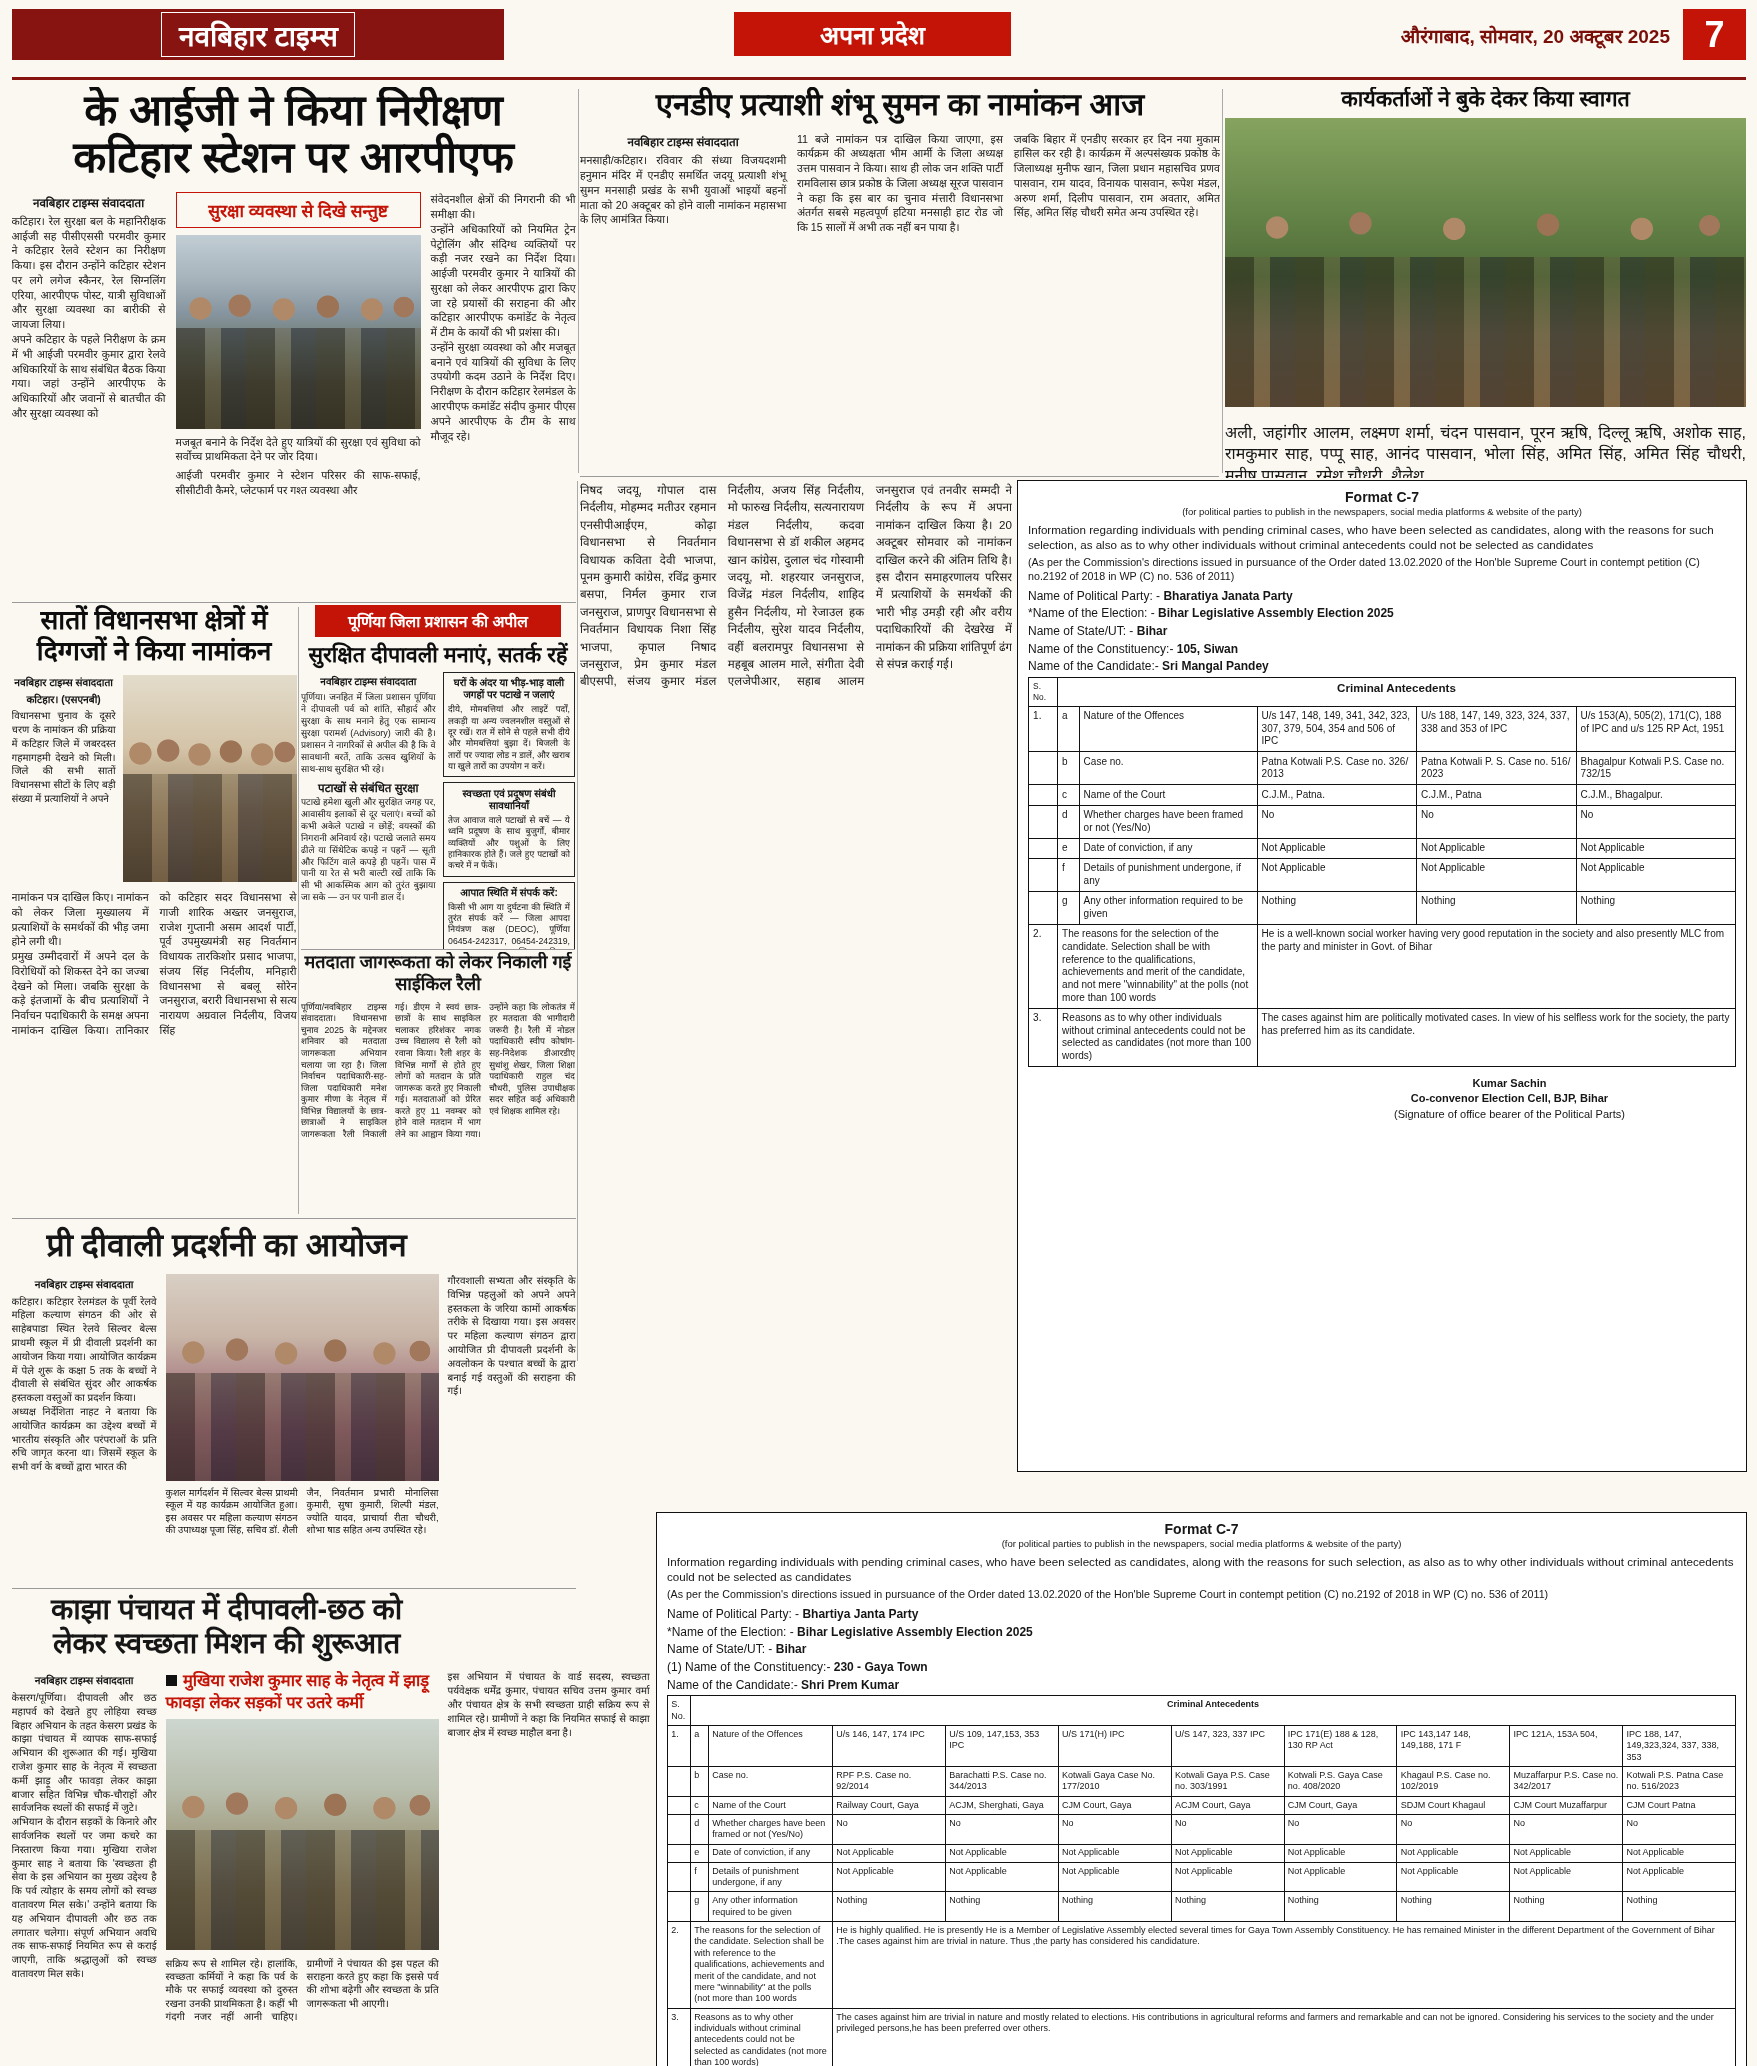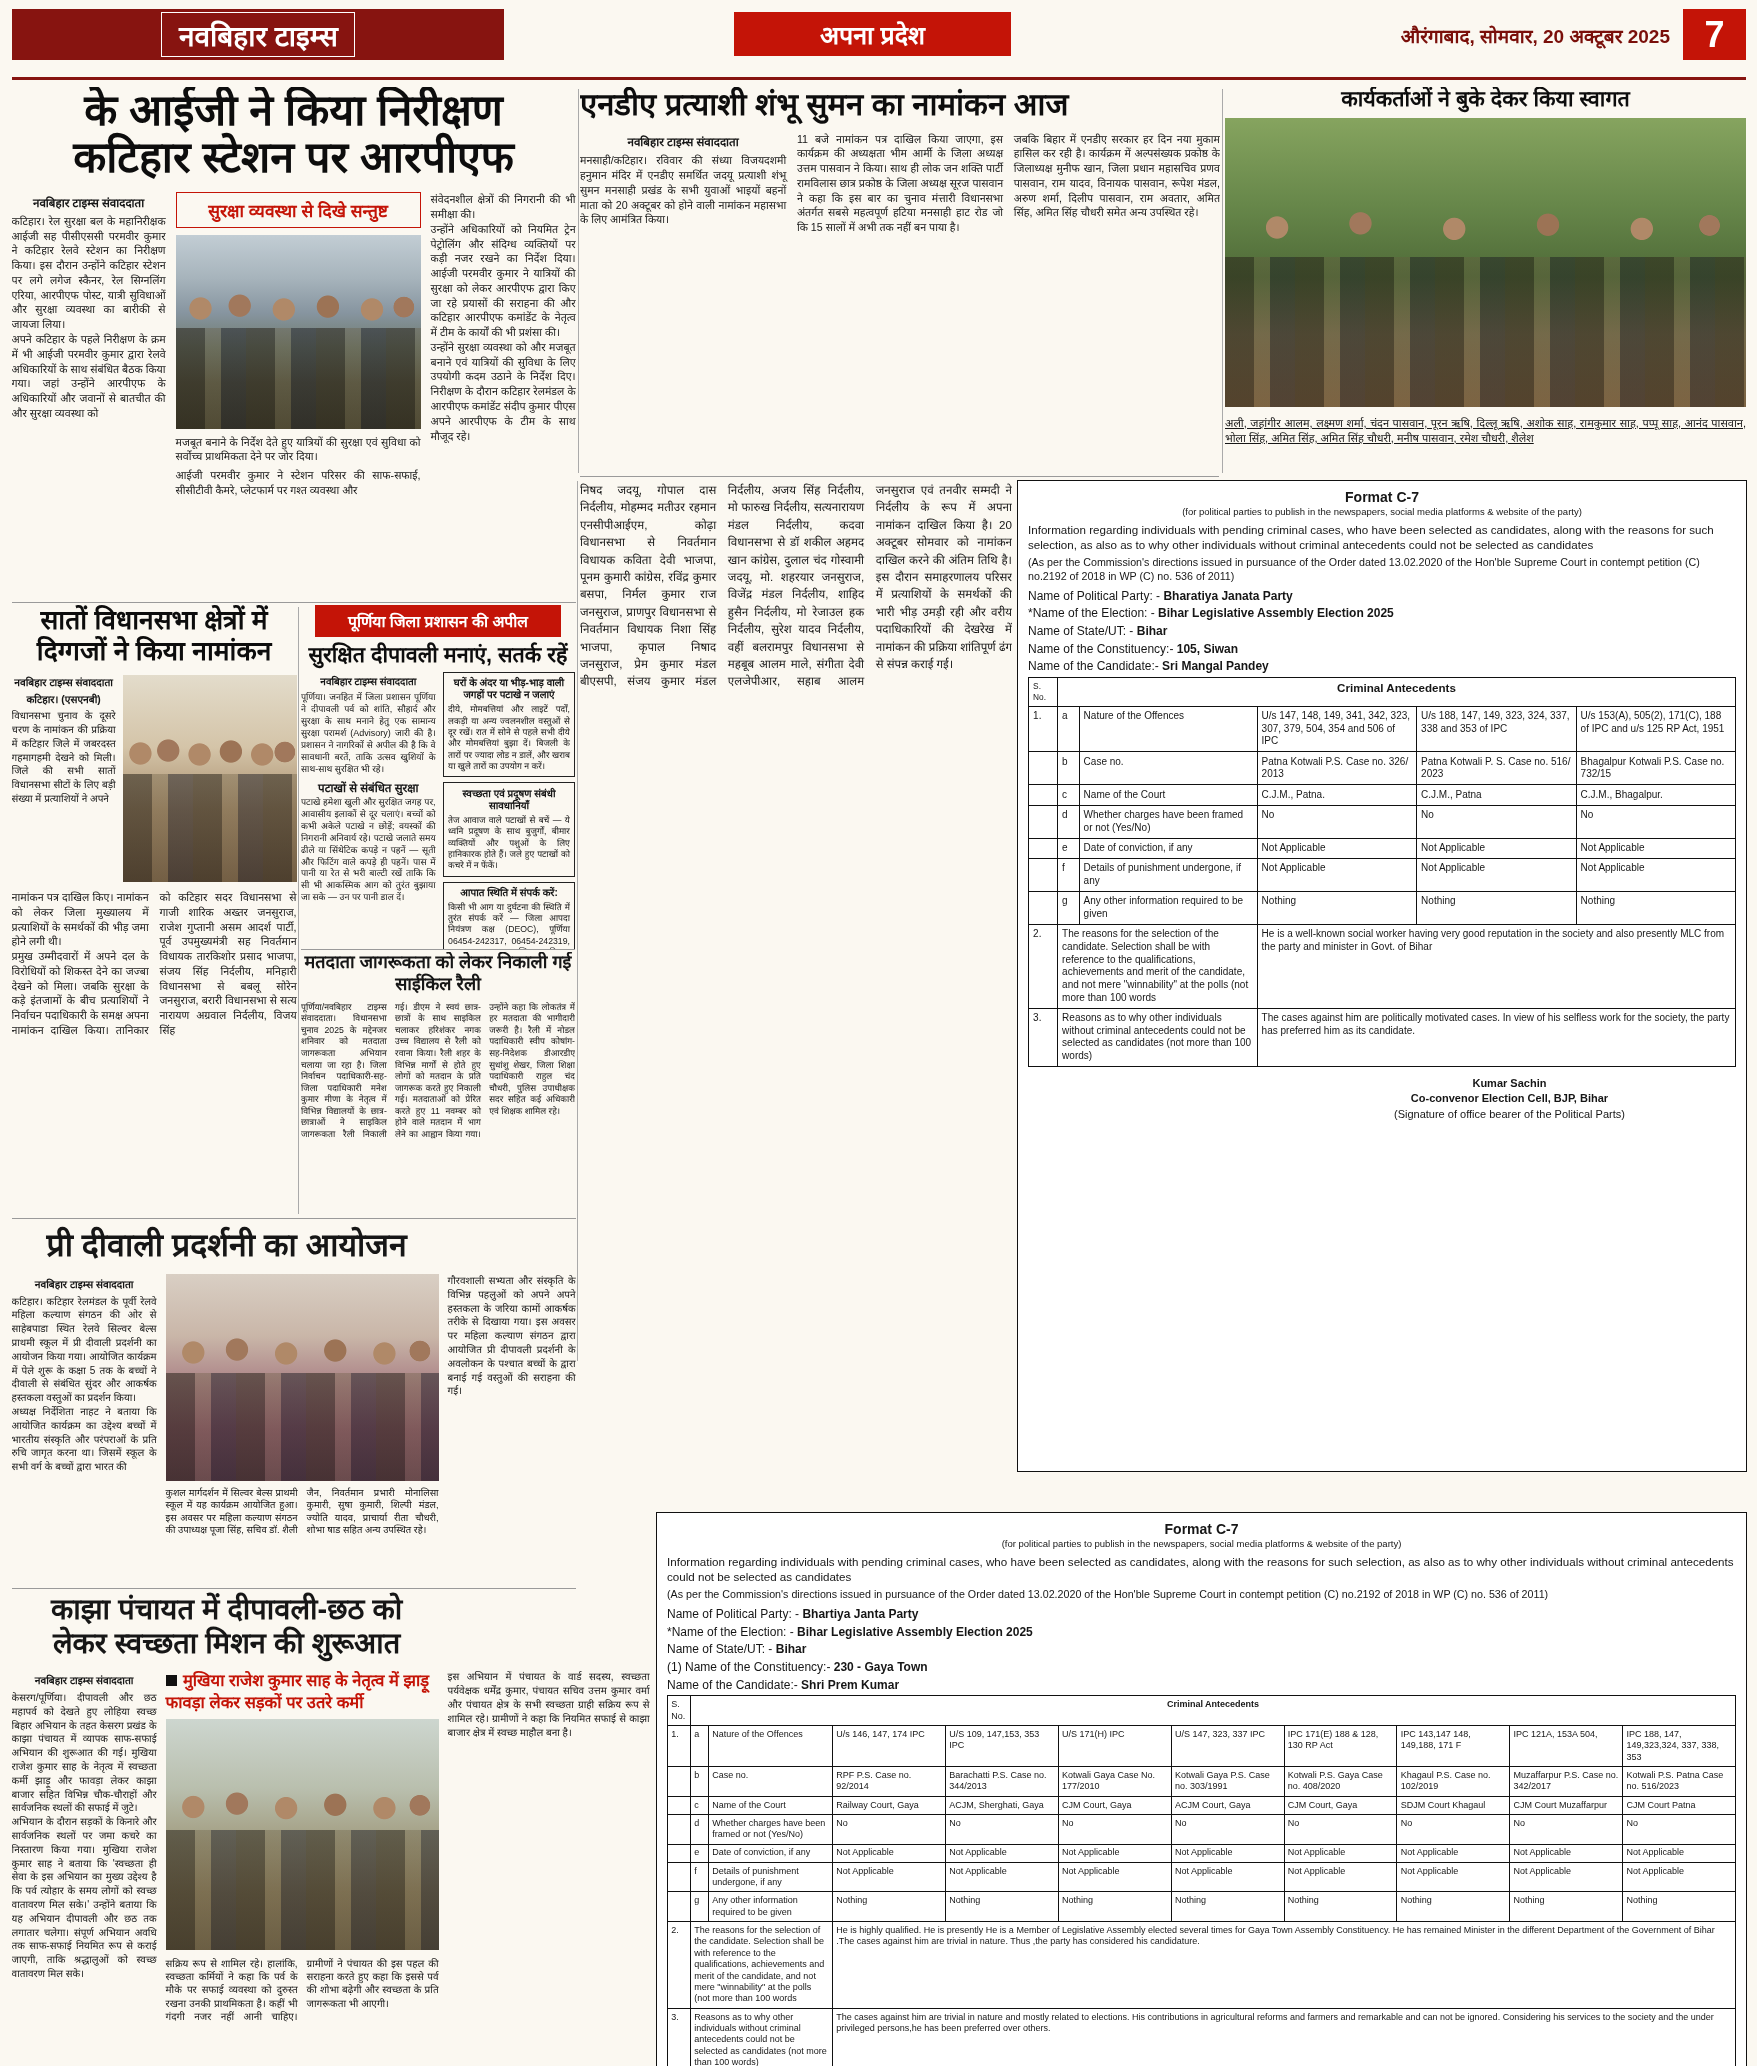--- a/index.html
+++ b/index.html
@@ -15,21 +15,21 @@
   
   #masthead{left:12.4px;top:9px;width:492px;height:51px;background:#871410;display:flex;align-items:center;justify-content:center;}
   #masthead .inner{border:1.2px solid #fff;padding:2.5px 16.5px;color:#fff;font-size:28px;font-weight:800;white-space:nowrap;}
   #section-box{left:734px;top:12.4px;width:277px;height:44px;background:#c41407;color:#fff;display:flex;align-items:center;justify-content:center;font-size:25px;font-weight:800;}
   #dateline{left:1306px;top:23px;width:364px;text-align:right;font-size:19px;font-weight:700;color:#7a0f0a;}
   #page-num{left:1683px;top:9px;width:63px;height:51px;background:#c41407;color:#fff;display:flex;align-items:center;justify-content:center;font-size:36px;font-weight:800;}
   #header-rule{left:11.6px;top:77px;width:1734px;height:2.5px;background:#871410;}
 
   
   .h-xl{font-size:43px;font-weight:800;line-height:1.1;text-align:center;color:#0d0d0d;}
-  .h-lg{font-size:31px;font-weight:800;line-height:1.15;color:#0d0d0d;}
+  .h-lg{font-size:31px;font-weight:800;line-height:1.15;text-align:center;color:#0d0d0d;}
   .h-md{font-size:26.4px;font-weight:800;line-height:1.18;text-align:center;color:#0d0d0d;}
   .h-sm{font-size:21.5px;font-weight:800;line-height:1.2;text-align:center;color:#0d0d0d;}
 
   
   .photo{position:relative;background-color:#8d8d85;overflow:hidden;}
   .photo::before{content:"";position:absolute;left:0;right:0;top:26%;height:24%;
     background-image:radial-gradient(circle at 10% 50%, #b08968 0 10.7px, transparent 11.6px),
       radial-gradient(circle at 26% 44%, #a1785c 0 10.7px, transparent 11.6px),
       radial-gradient(circle at 44% 52%, #b08968 0 10.7px, transparent 11.6px),
       radial-gradient(circle at 62% 46%, #9c7355 0 10.7px, transparent 11.6px),
@@ -51,21 +51,21 @@
   .kat-c3{flex:1;}
   .red-box-head{border:1.7px solid #c41407;color:#c41407;font-weight:800;font-size:17.4px;text-align:center;padding:5px 3.3px;margin-bottom:6.6px;}
 
   
   #nda{left:580px;top:87px;width:640px;height:388px;}
   .nda-cols{display:flex;gap:10.7px;margin-top:9px;}
   .nda-cols > div{flex:1;}
 
   
   #welcome{left:1225px;top:87px;width:521px;height:391px;}
-  .wel-caption{font-size:11px;line-height:1.35;text-align:justify;margin-top:9px;text-decoration:underline;}
+  .wel-caption{font-size:16px;line-height:1.35;text-align:justify;margin-top:15px;}
 
   
   .c7-box{border:1.7px solid #111;background:#fff;padding:8.3px 10px;}
   .c7-format{text-align:center;font-weight:800;font-size:14px;}
   .c7-sub{text-align:center;font-size:9.5px;margin:0.8px 0 5px;}
   .c7-info{font-size:11.6px;line-height:1.3;margin-bottom:4.1px;}
   .c7-order{font-size:10.7px;line-height:1.28;margin-bottom:5px;}
   .c7-line{font-size:12px;margin:3.7px 0;}
   .c7-line .v{font-weight:800;}
   table.c7-table{width:100%;border-collapse:collapse;table-layout:fixed;margin-top:3px;}

